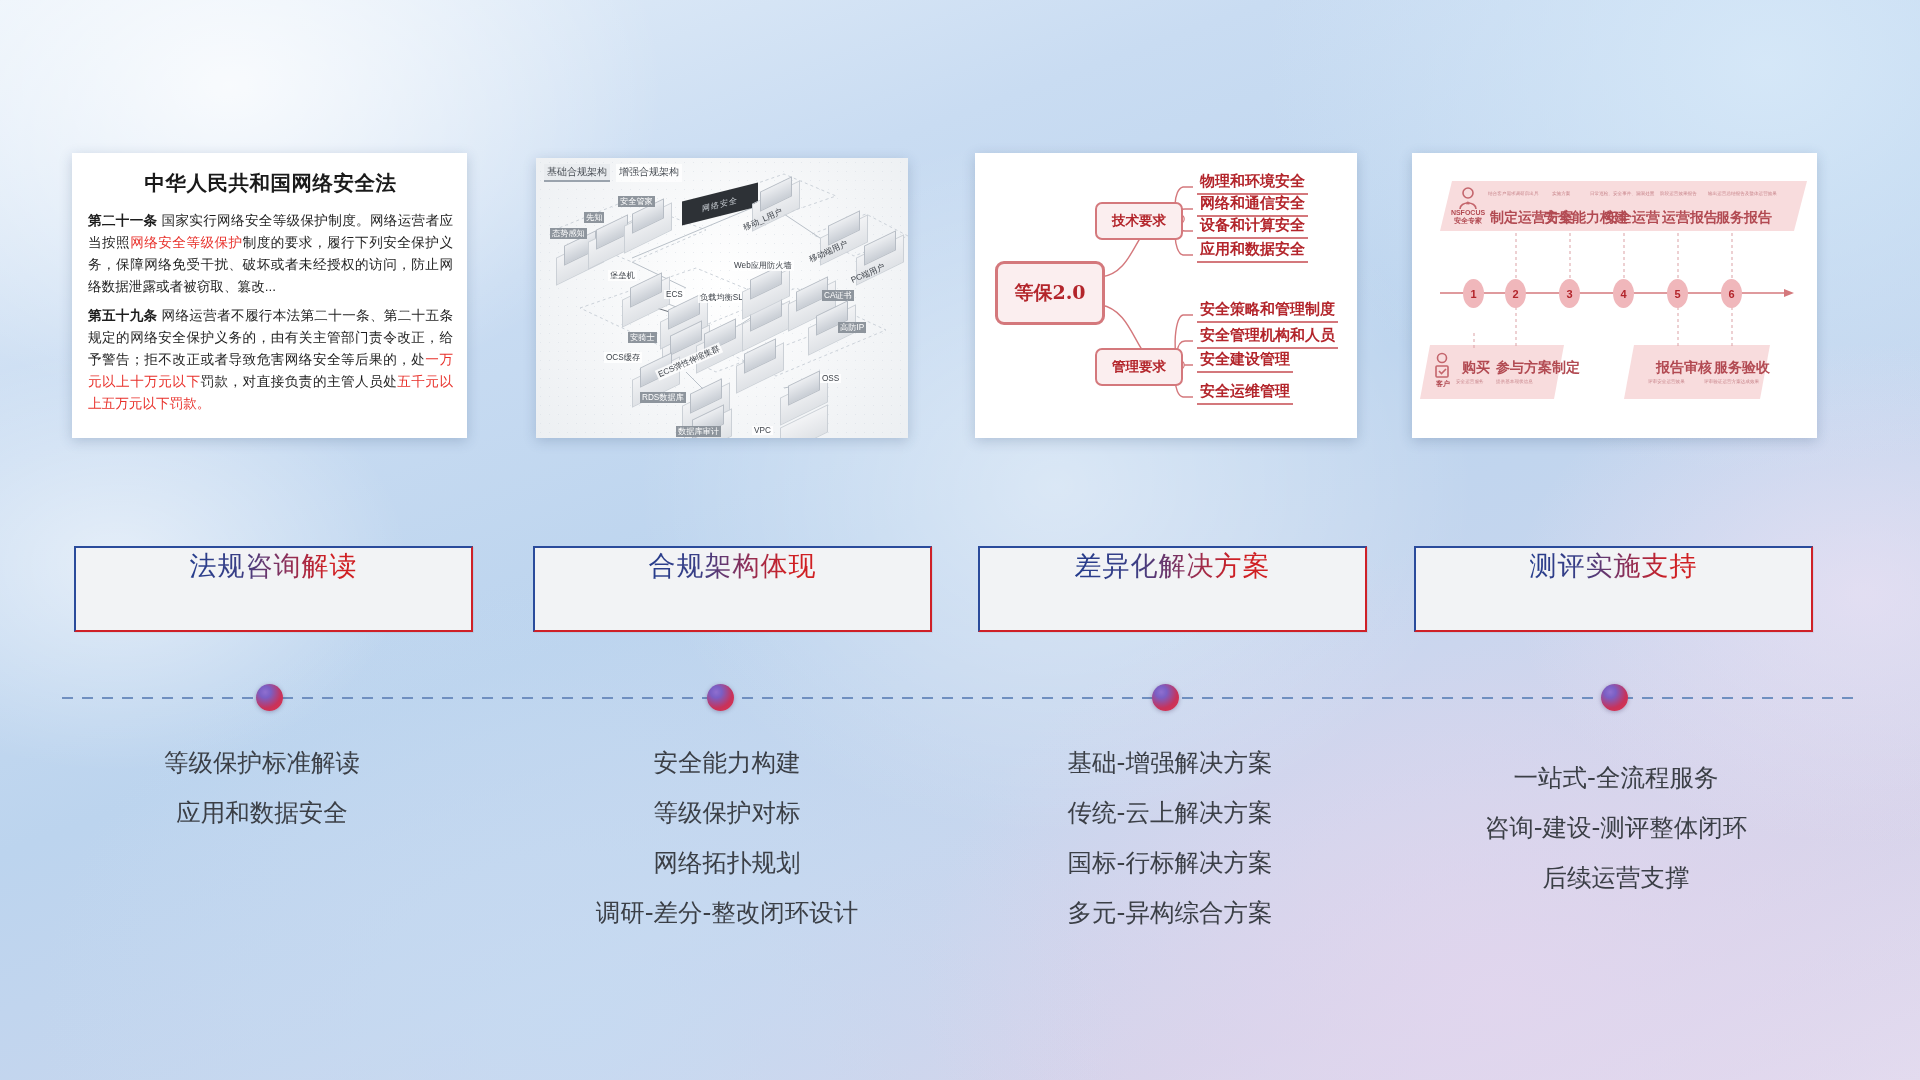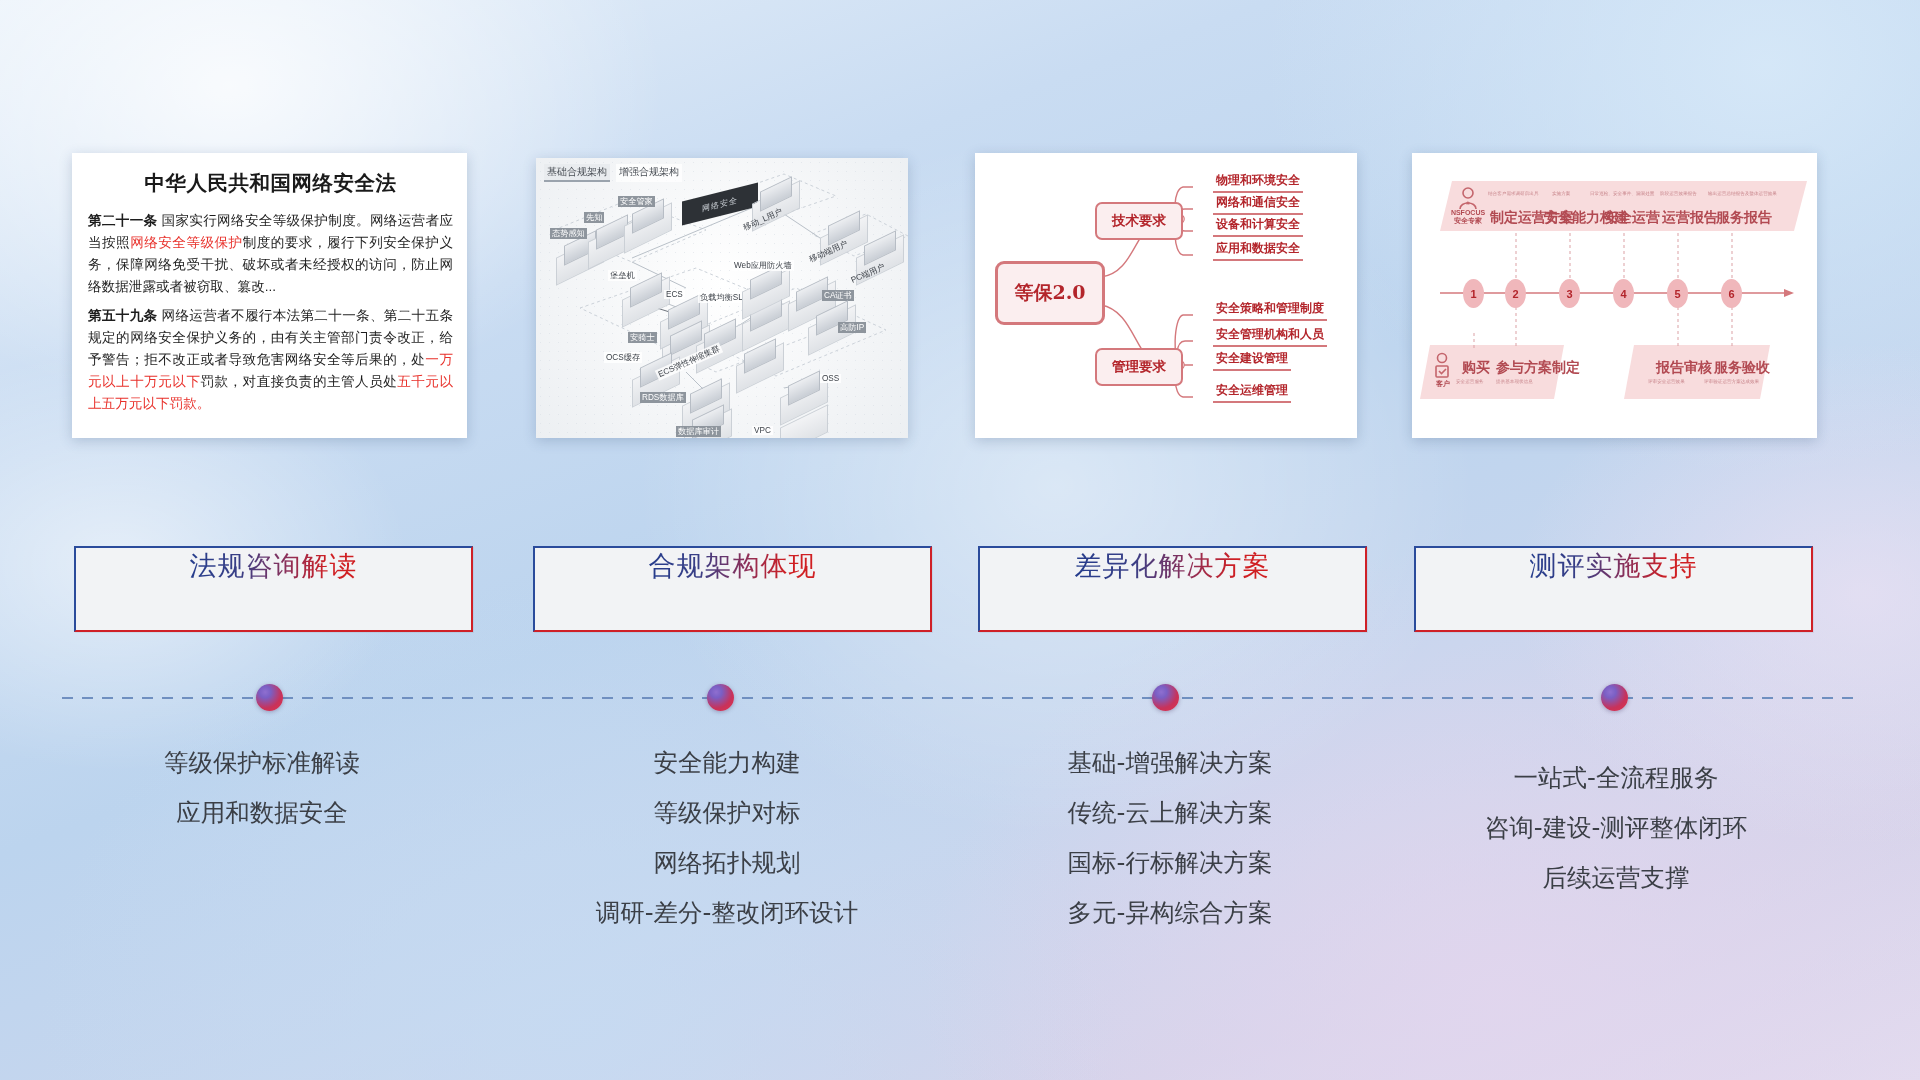--- a/index.html
+++ b/index.html
@@ -67,23 +67,23 @@
   
   #card3{left:975px;top:153px;width:382px;height:285px;}
   .mm{position:relative;width:100%;height:100%;background:#fff;}
   .mm svg{position:absolute;inset:0;width:100%;height:100%;}
   .mm-root{position:absolute;left:20px;top:108px;width:104px;height:58px;border:3px solid #d4787c;
         border-radius:9px;background:#fbeeef;display:flex;align-items:center;justify-content:center;
         font-size:19px;color:#b3252b;font-family:"DejaVu Serif","Liberation Serif",serif;font-weight:bold;}
   .mm-br{position:absolute;width:84px;height:34px;border:2px solid #d4787c;border-radius:7px;
         background:#fbeeef;display:flex;align-items:center;justify-content:center;
         font-size:13.5px;color:#b3252b;font-family:"DejaVu Serif","Liberation Serif",serif;font-weight:bold;}
-  .mm-leaf{position:absolute;font-size:12px;color:#b3252b;white-space:nowrap;
+  .mm-leaf{position:absolute;font-size:15px;color:#b3252b;white-space:nowrap;
         font-family:Liberation Sans, sans-serif;font-weight:bold;
-        border-bottom:2.2px solid #d4787c;padding:0 3px 2px 3px;margin-left:16px;}
+        border-bottom:2.2px solid #d4787c;padding:0 3px 2px 3px;}
 
   
   #card4{left:1412px;top:153px;width:405px;height:285px;}
   .tl{position:relative;width:100%;height:100%;background:#fff;padding:0;}
   .tl svg{position:absolute;inset:0;width:100%;height:100%;}
   .tl .t-main{position:absolute;font-size:14px;font-weight:bold;color:#b24a52;white-space:nowrap;}
   .tl .t-sub{position:absolute;font-size:4.6px;color:#c8868c;white-space:nowrap;}
   .tl .t-num{position:absolute;width:21px;height:29px;border-radius:50%;background:#f0b7bb;
         display:flex;align-items:center;justify-content:center;font-size:11px;font-weight:bold;color:#b3252b;}
   .tl .t-role{position:absolute;font-size:7px;font-weight:bold;color:#b24a52;text-align:center;white-space:nowrap;}

